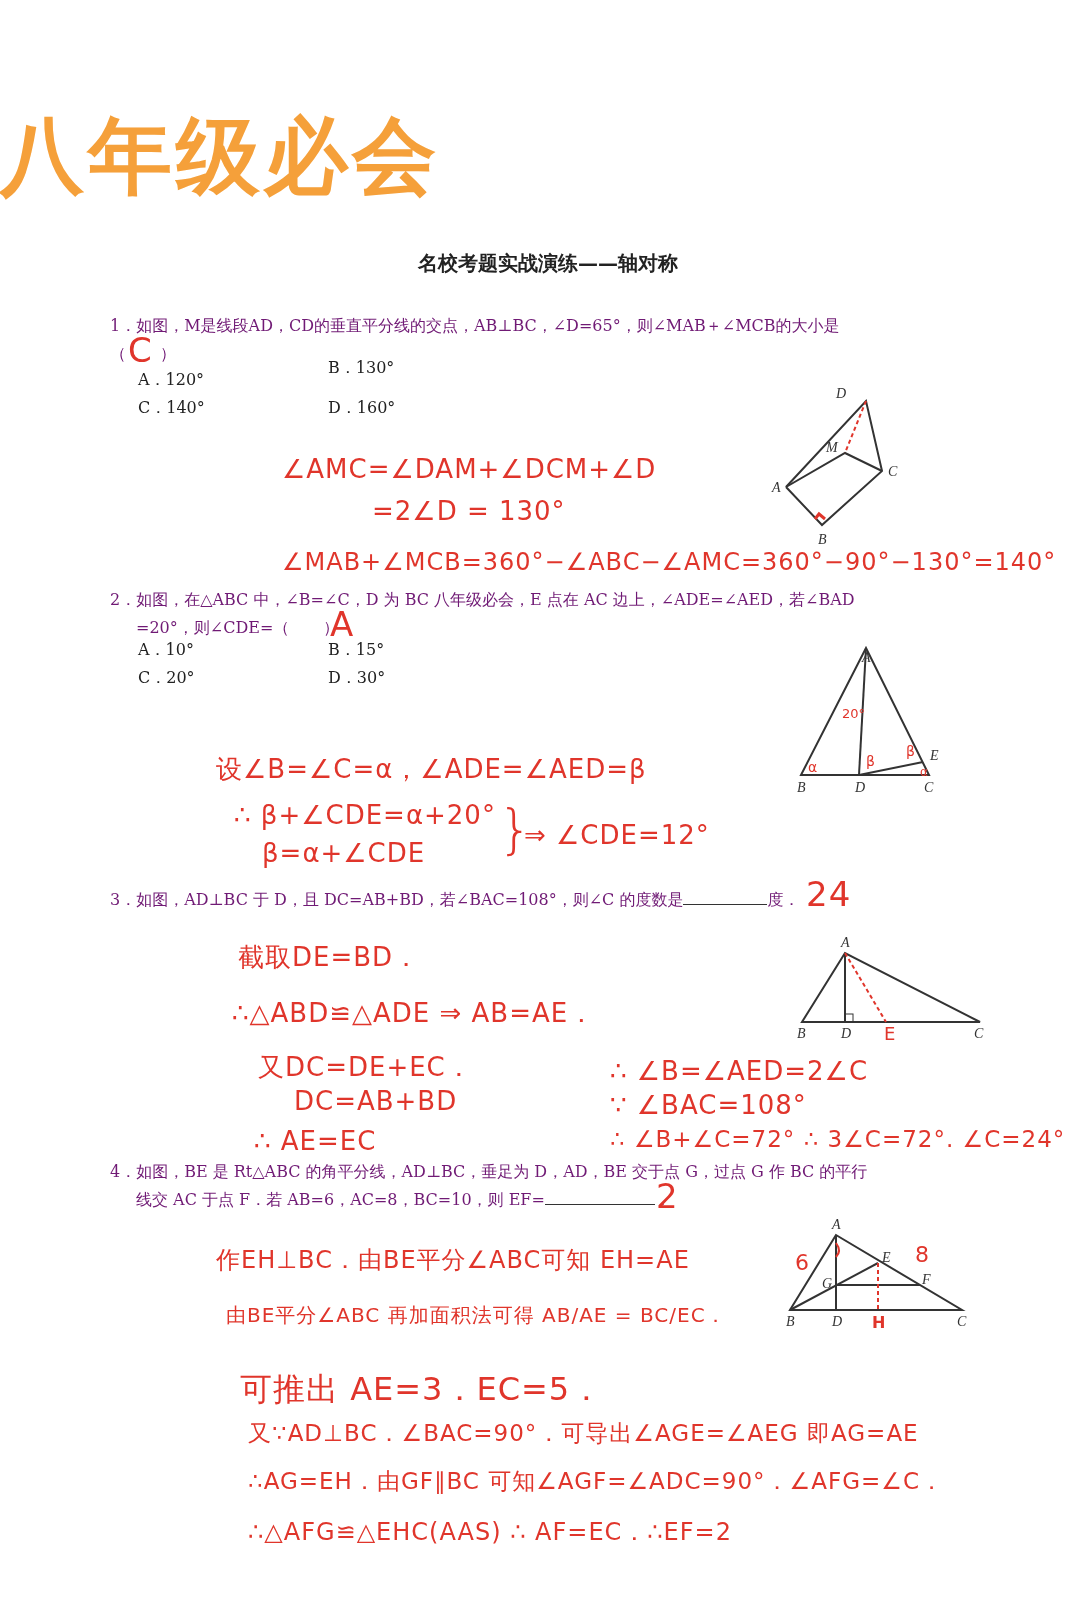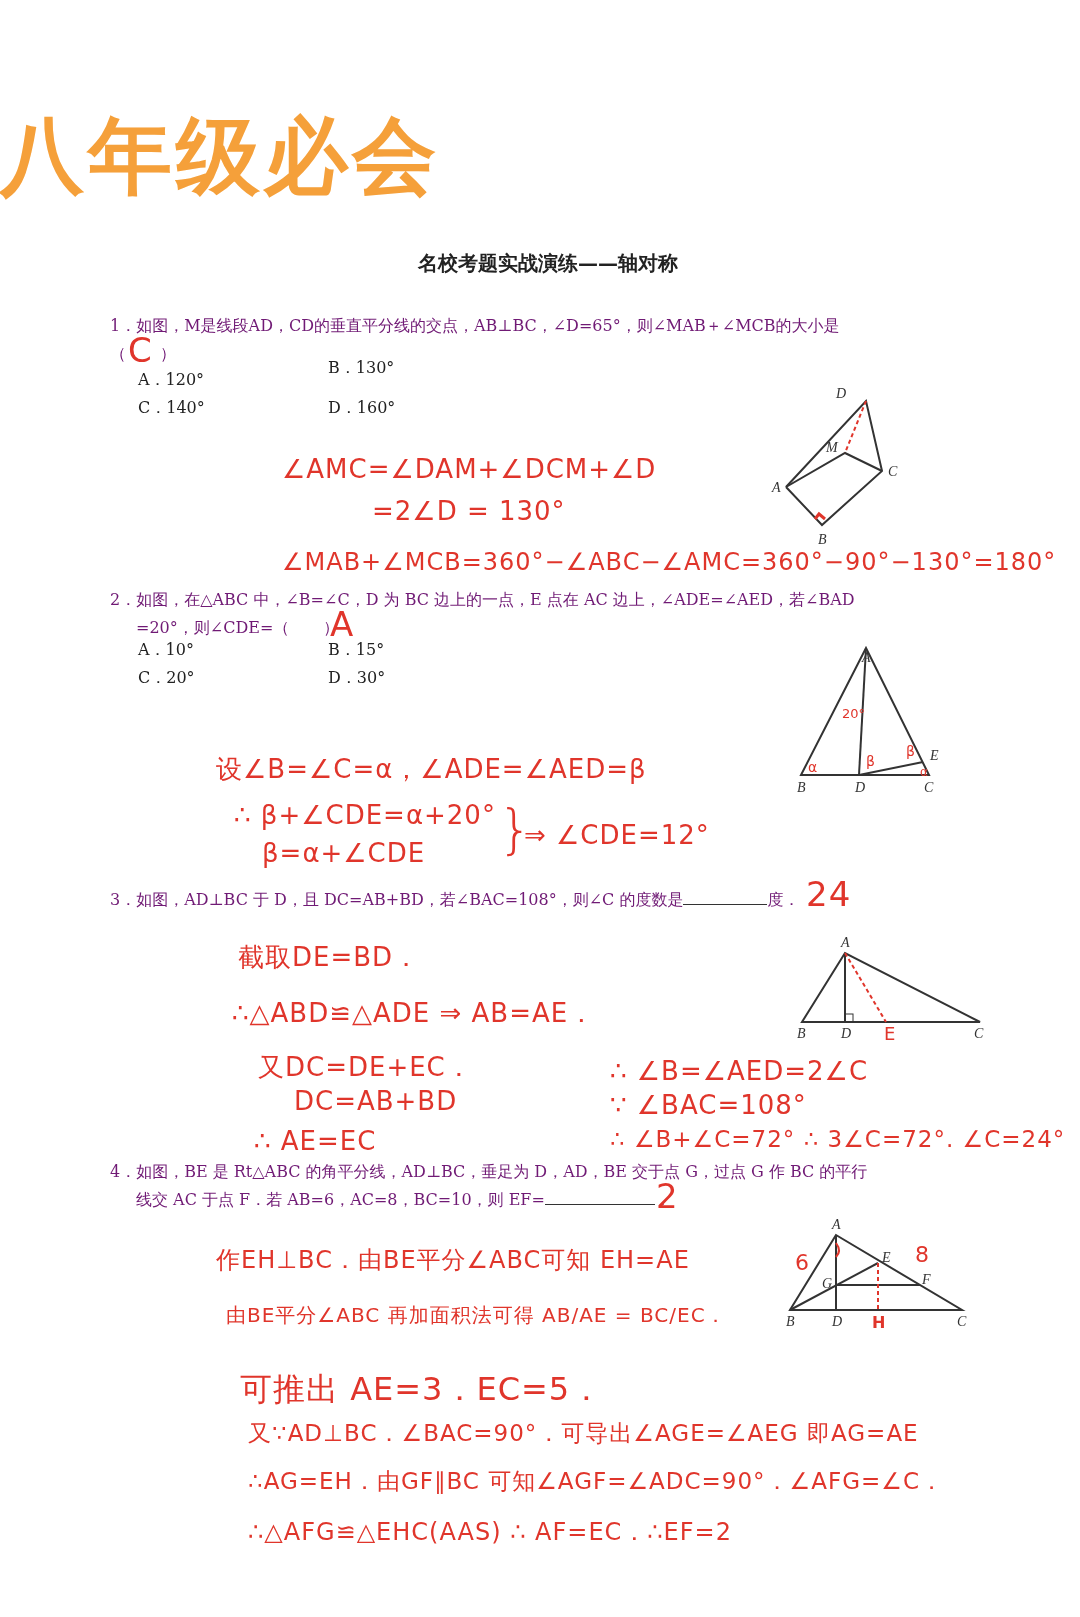--- a/index.html
+++ b/index.html
@@ -49,24 +49,24 @@
   <polyline points="815,519 819,514 825,519" fill="none" stroke="#e0352b" stroke-width="3"></polyline>
   <text class="lbl" x="836" y="398">D</text>
   <text class="lbl" x="826" y="452">M</text>
   <text class="lbl" x="772" y="492">A</text>
   <text class="lbl" x="888" y="476">C</text>
   <text class="lbl" x="818" y="544">B</text>
 </svg>
 
 <div class="abs hw" style="left:282px; top:454px;">∠AMC=∠DAM+∠DCM+∠D</div>
 <div class="abs hw" style="left:372px; top:496px;">=2∠D = 130°</div>
-<div class="abs hw" style="left:282px; top:548px; font-size:24px;">∠MAB+∠MCB=360°−∠ABC−∠AMC=360°−90°−130°=180°</div>
+<div class="abs hw" style="left:282px; top:548px; font-size:24px;">∠MAB+∠MCB=360°−∠ABC−∠AMC=360°−90°−130°=140°</div>
 
 <div class="abs qtext" style="left:110px; top:586px; width:880px;">
-  <span>2．</span><span>如图，在△ABC 中，∠B=∠C，D 为 BC 边上的一点，E 点在 AC 边上，∠ADE=∠AED，若∠BAD</span>
+  <span>2．</span><span>如图，在△ABC 中，∠B=∠C，D 为 BC 八年级必会，E 点在 AC 边上，∠ADE=∠AED，若∠BAD</span>
 </div>
 <div class="abs qtext" style="left:136px; top:614px;">
   <span>=20°，则∠CDE=（</span><span style="display:inline-block;width:34px;"></span><span>）</span>
 </div>
 <div class="abs hw hw-big" style="left:330px; top:604px;">A</div>
 
 <div class="abs opt" style="left:138px; top:640px;"><span>A．</span><span>10°</span></div>
 <div class="abs opt" style="left:328px; top:640px;"><span>B．</span><span>15°</span></div>
 <div class="abs opt" style="left:138px; top:668px;"><span>C．</span><span>20°</span></div>
 <div class="abs opt" style="left:328px; top:668px;"><span>D．</span><span>30°</span></div>

